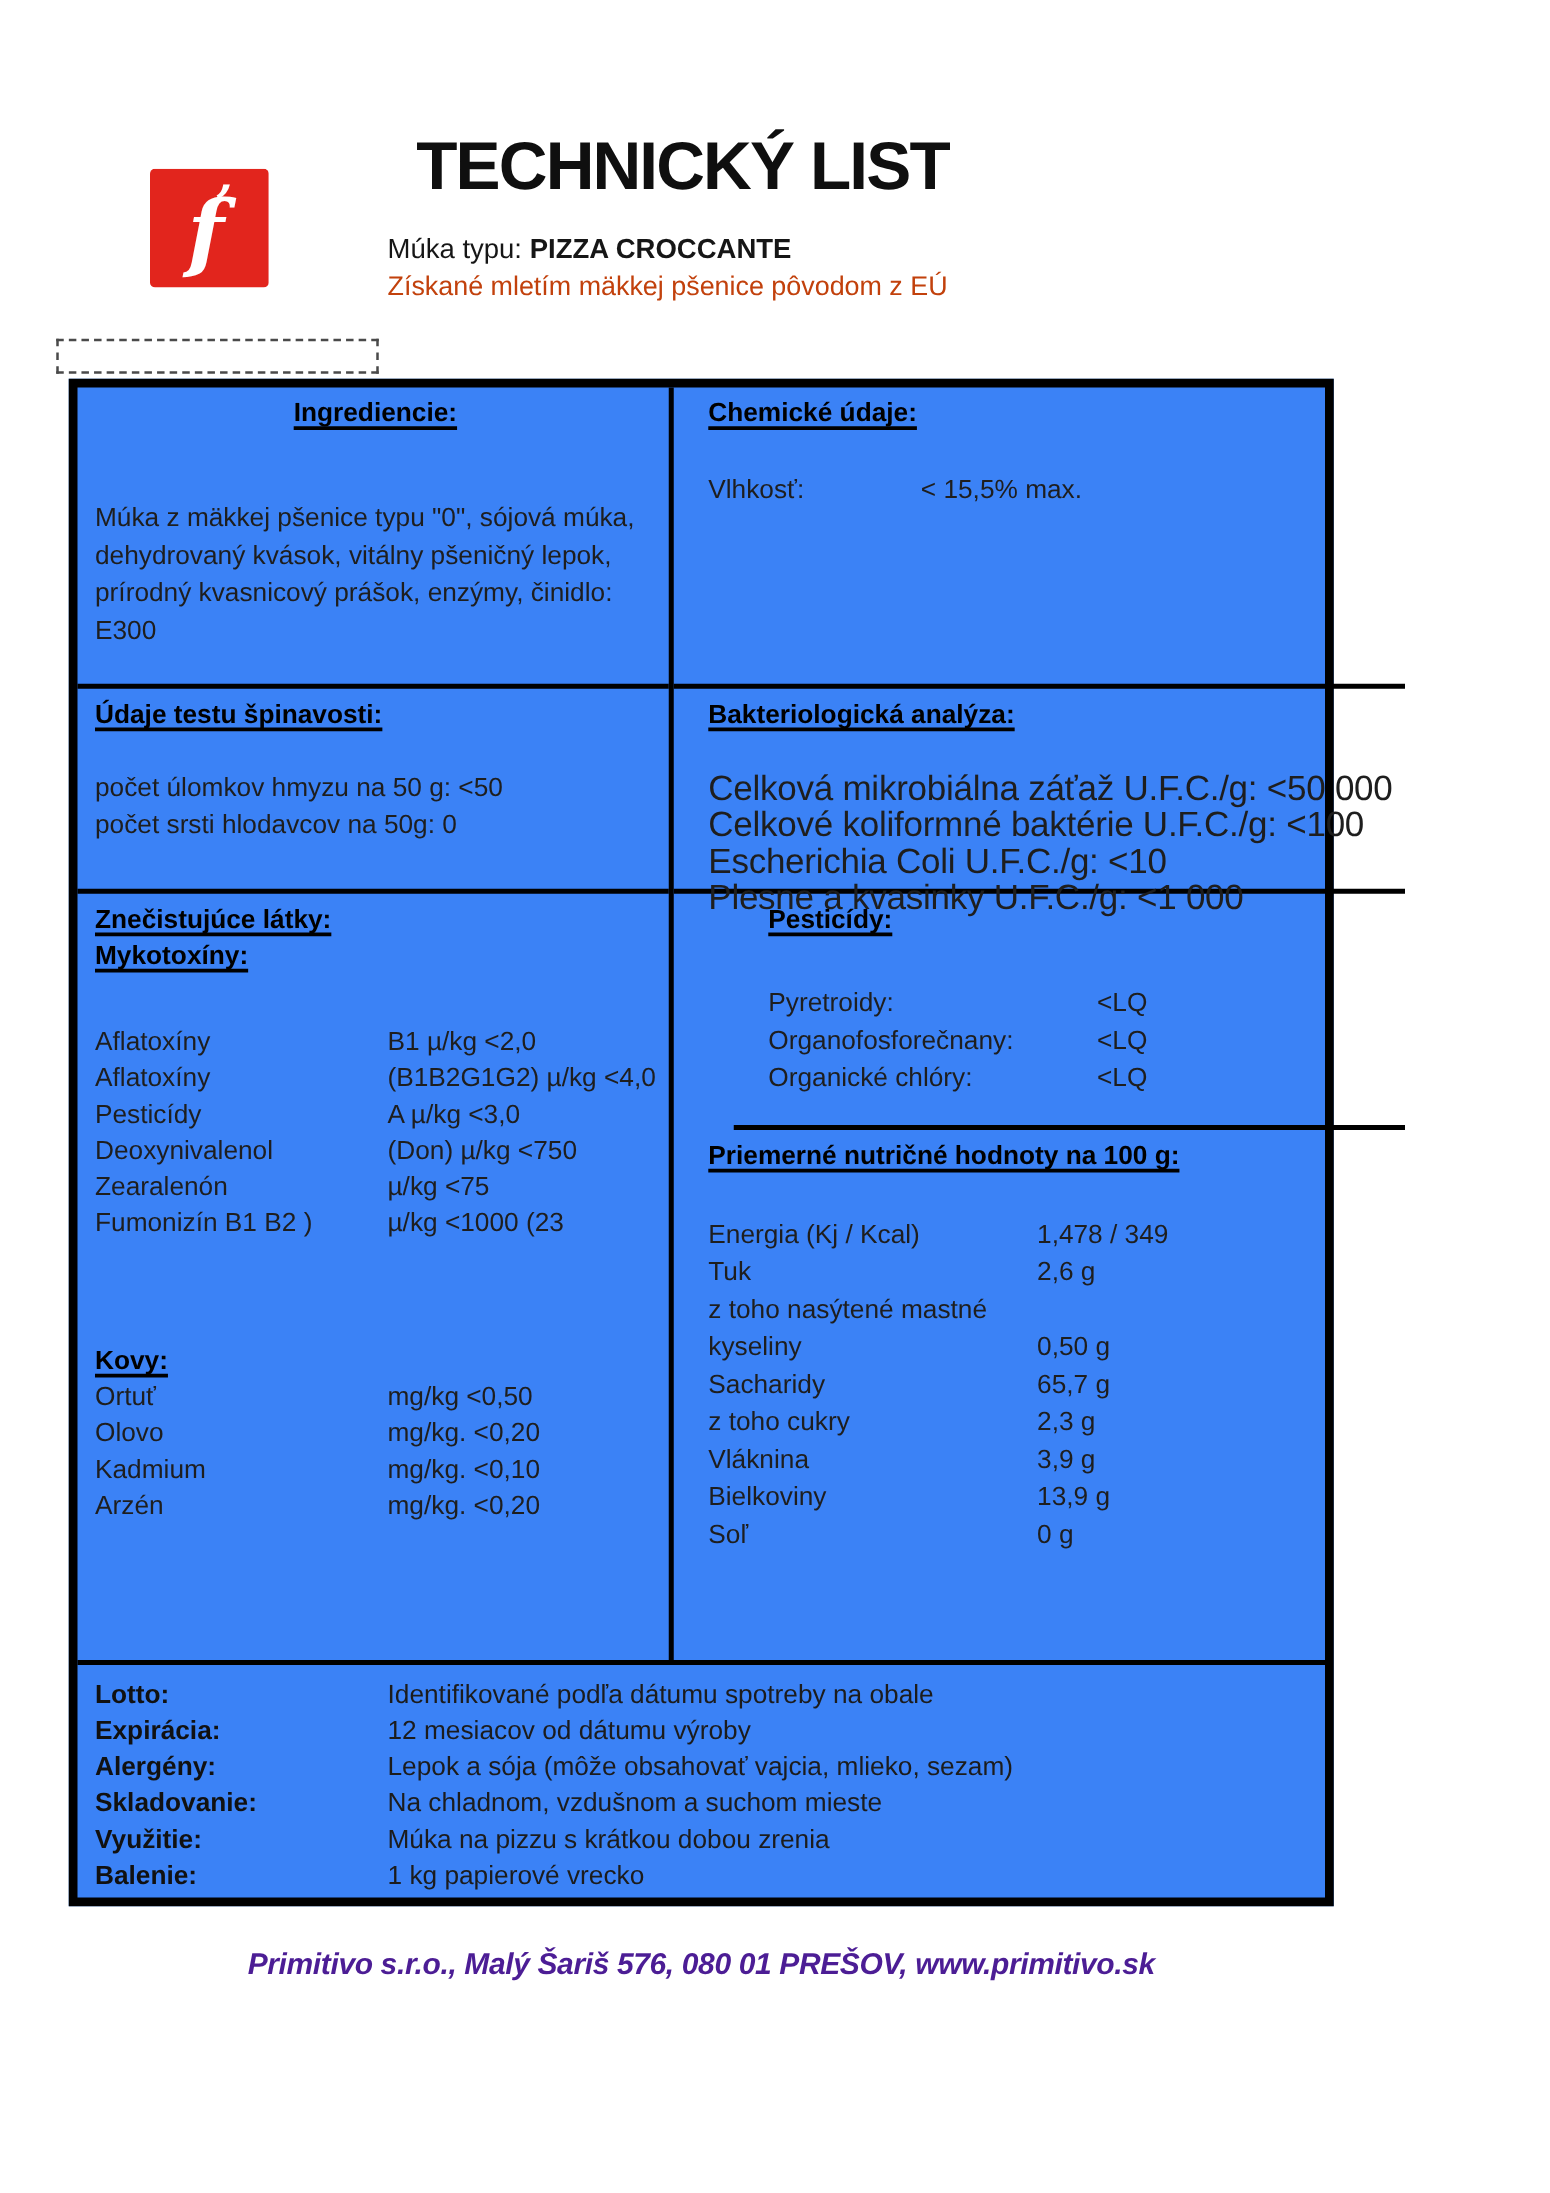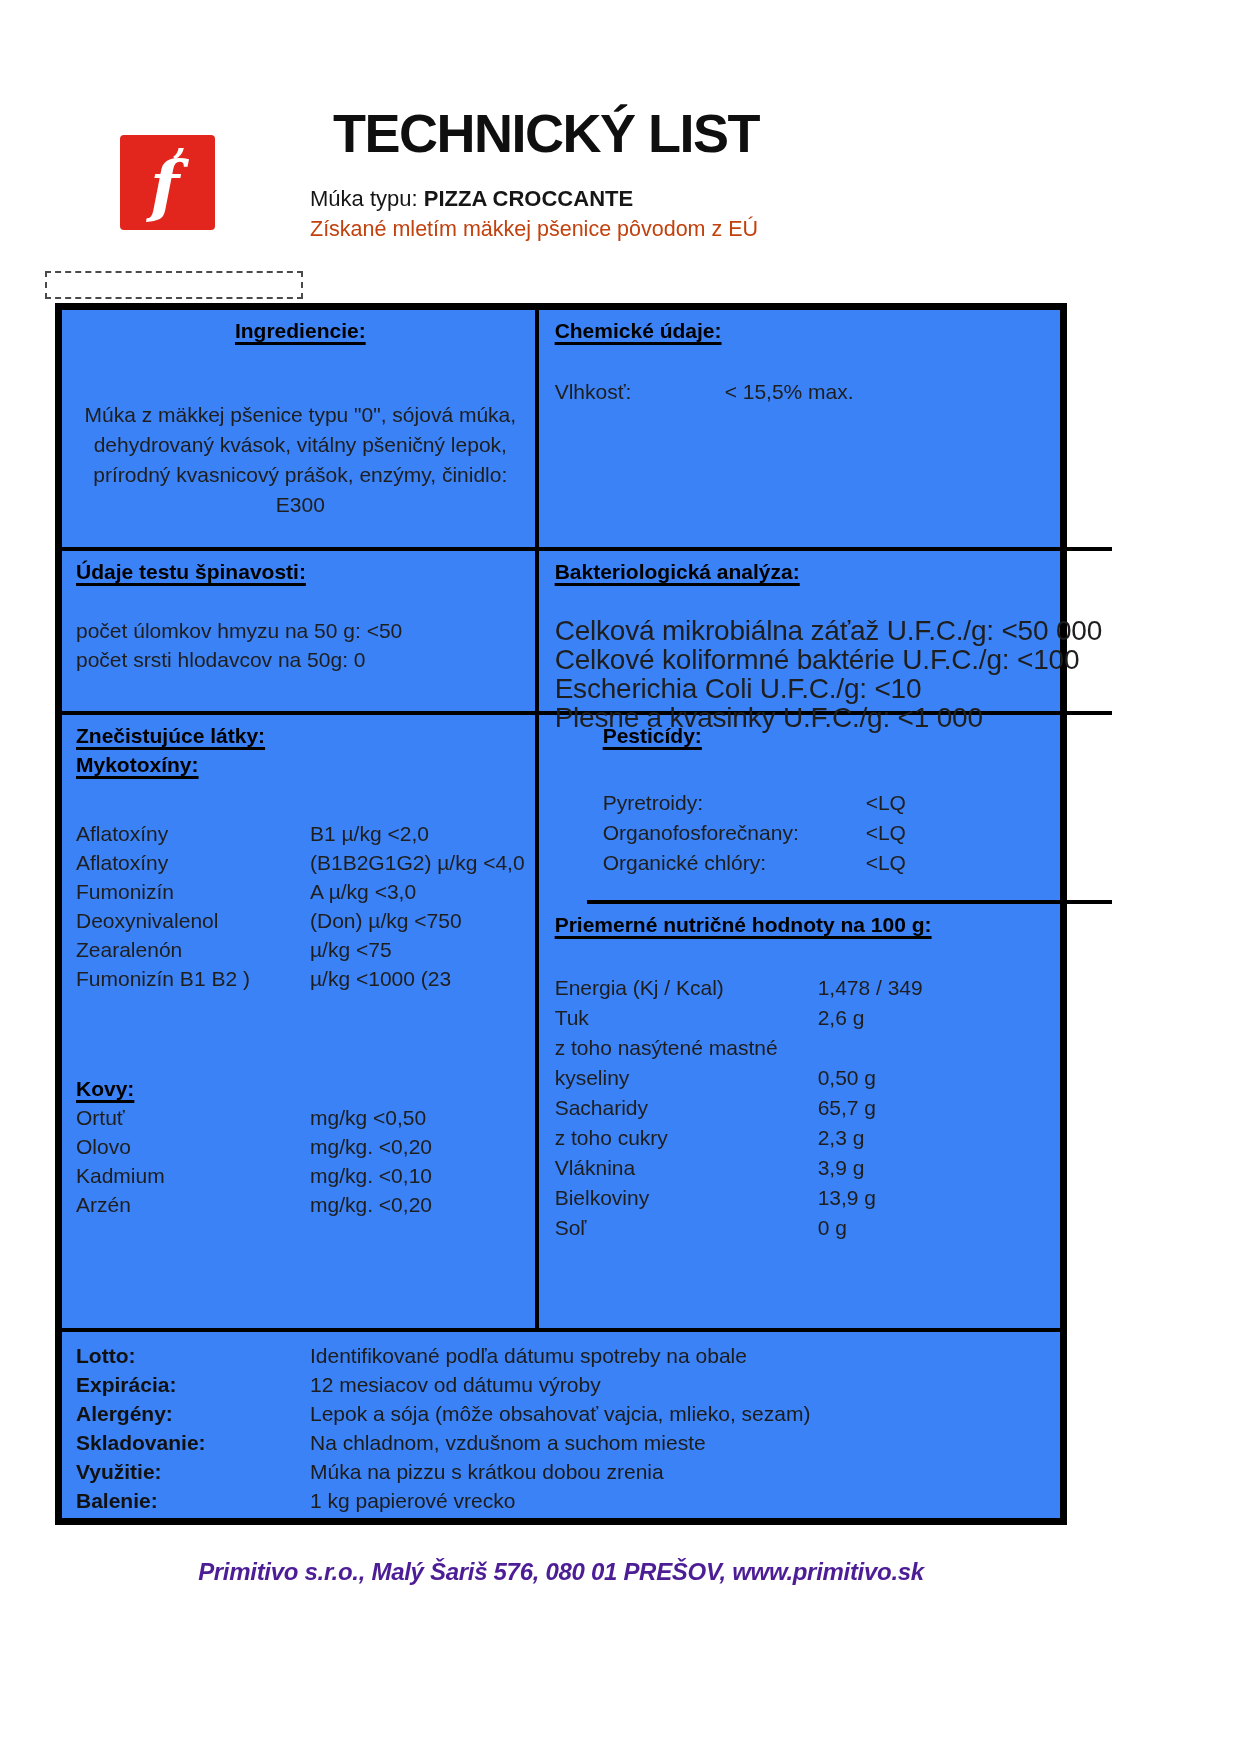--- a/index.html
+++ b/index.html
@@ -21,32 +21,32 @@
              border:2px dashed #4a4a4a; background:transparent; }
 
   
   .sheet { position:absolute; left:55px; top:303px; width:1012px; height:1222px;
            border:7px solid #000; display:flex; flex-direction:column; background:#3b82f6; }
   .cols { display:flex; height:1018px; }
   .col-left  { width:555px; border-right:4px solid #000; display:flex; flex-direction:column; }
   .col-right { flex:1; display:flex; flex-direction:column; }
 
   .cell { padding:6px 10px 0 14px; font-size:21px; line-height:29px; color:#1e1e1e; }
-  .col-right .cell { padding-left:16px; }
+  .col-right .cell { padding-left:28px; }
   .c1 { height:241px; border-bottom:4px solid #000; }
   .c2 { height:164px; border-bottom:4px solid #000; }
   .c3l { flex:1; }
   .c3r { height:189px; border-bottom:4px solid #000;margin-left:48px; }
   .c4r { flex:1; }
 
   .h { font-weight:bold; color:#000; text-decoration:underline;
        text-decoration-thickness:2.5px; text-underline-offset:4px; white-space:nowrap; }
   .h.center { text-align:center; }
 
-  .ing-text { max-width:505px; margin:55px auto 16px; text-align:center; line-height:30px; }
+  .ing-text { max-width:505px; margin:55px auto 16px; line-height:30px; }
 
   .lines { margin-top:30px; }
   .line { white-space:nowrap; }
   .col-right .line { font-size:28px; letter-spacing:-0.2px; }
 
   .pairs { display:flex; flex-direction:column; }
   .pair { display:flex; white-space:nowrap; }
   .pl { flex:0 0 234px; }
   .col-right .pl { flex:0 0 263px; }
   .col-right .chem .pl { flex:0 0 170px; }
@@ -115,21 +115,21 @@
           <div class="pairs myko">
               <div class="pair">
               <span class="pl">Aflatoxíny</span>
               <span class="pv">B1 µ/kg &lt;2,0</span>
             </div>
               <div class="pair">
               <span class="pl">Aflatoxíny</span>
               <span class="pv">(B1B2G1G2) µ/kg &lt;4,0</span>
             </div>
               <div class="pair">
-              <span class="pl">Fumonizín</span>
+              <span class="pl">Pesticídy</span>
               <span class="pv">A µ/kg &lt;3,0</span>
             </div>
               <div class="pair">
               <span class="pl">Deoxynivalenol</span>
               <span class="pv">(Don) µ/kg &lt;750</span>
             </div>
               <div class="pair">
               <span class="pl">Zearalenón</span>
               <span class="pv">µ/kg &lt;75</span>
             </div>

